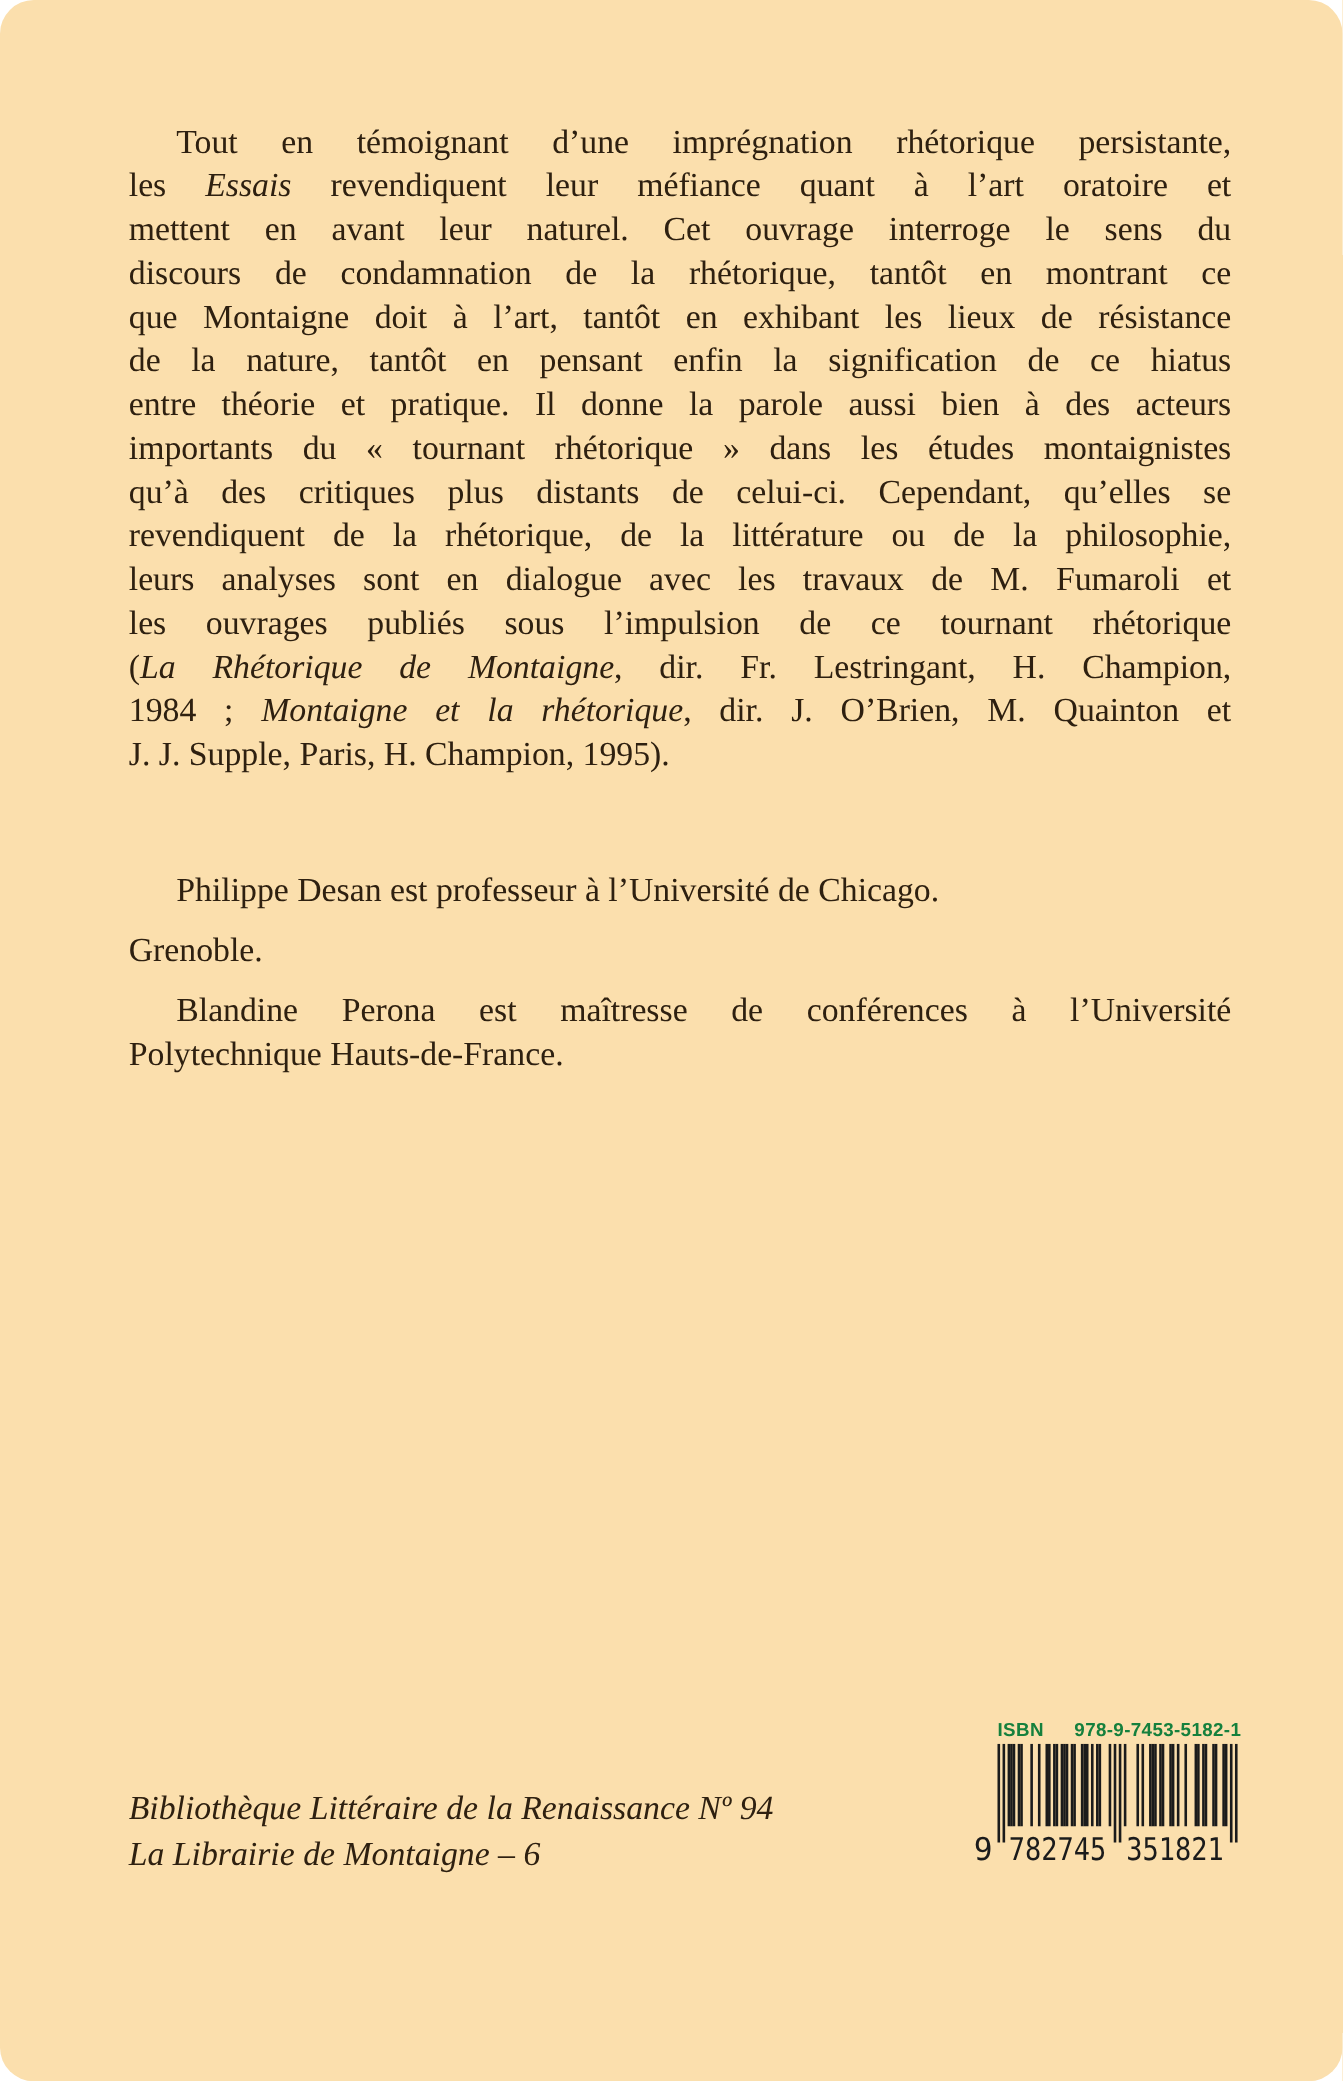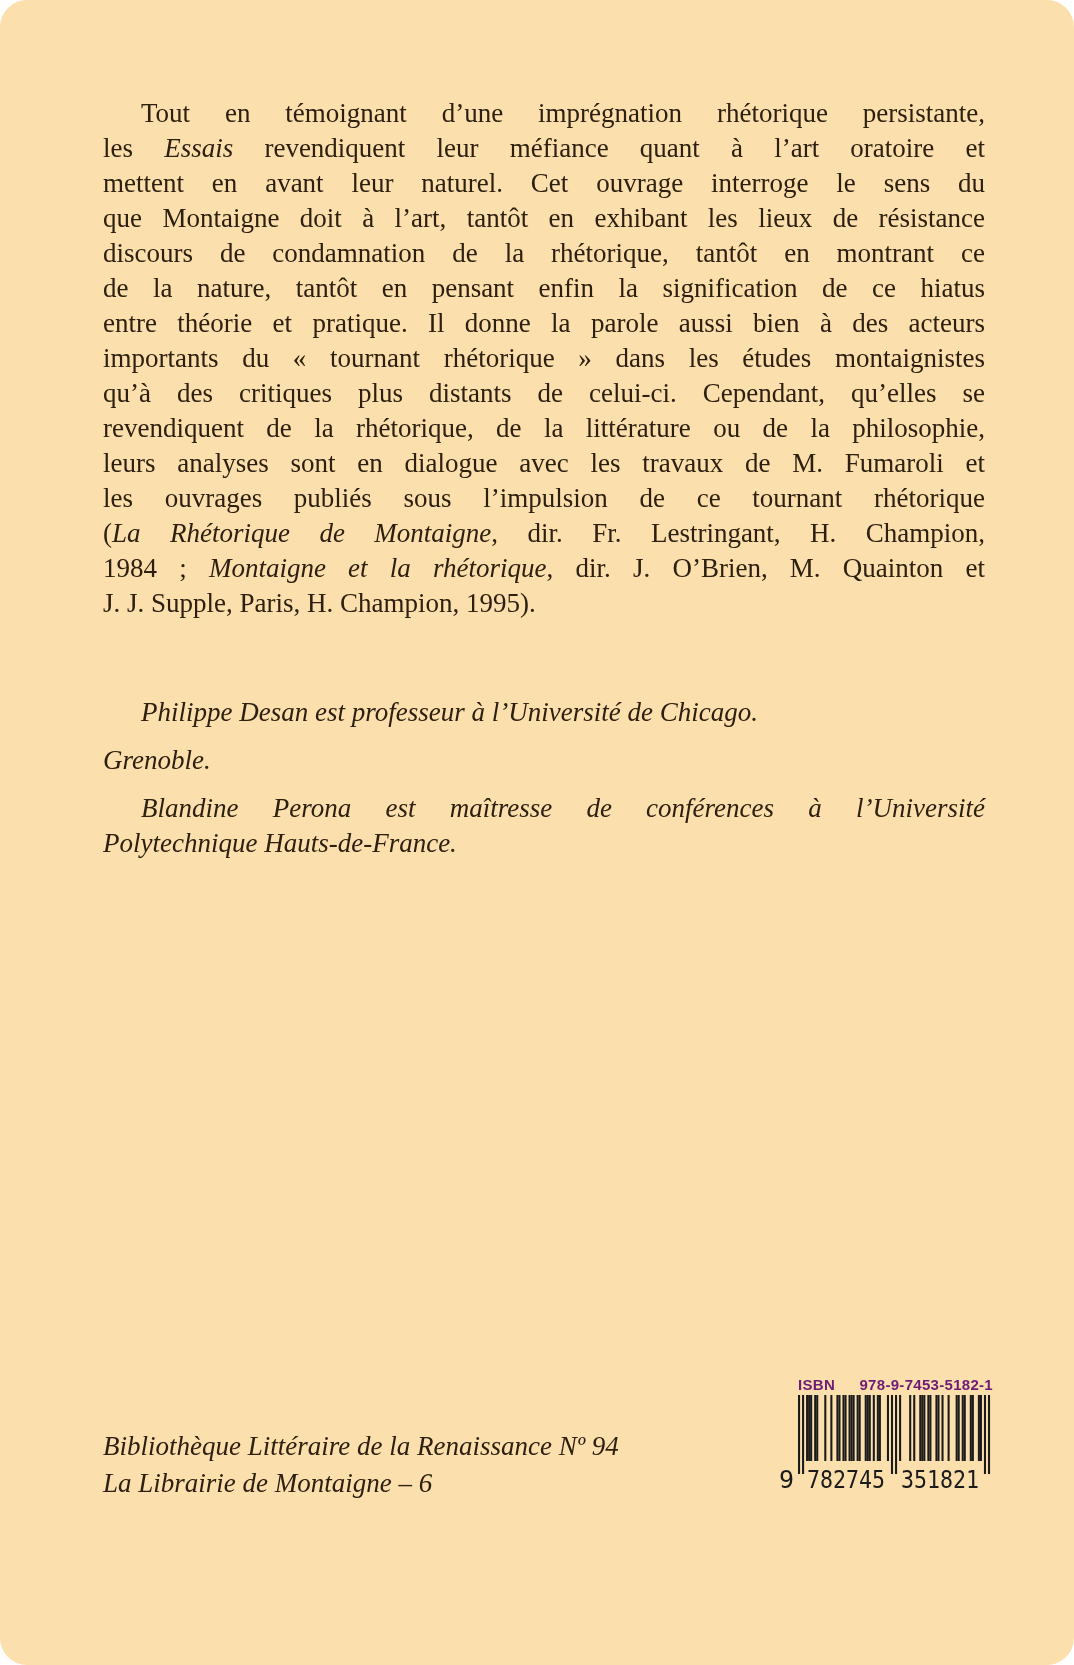--- a/index.html
+++ b/index.html
@@ -25,21 +25,20 @@
   .tline.just { text-align: justify; text-align-last: justify; }
   .tline.ind { text-indent: 38px; }
   .it { font-style: italic; }
   .bios {
     position: absolute;
     left: 103px;
     top: 695px;
     width: 882px;
     font-size: 27px;
     line-height: 35px;
-    font-style: italic;
   }
   .bio + .bio { margin-top: 13px; }
   .series {
     position: absolute;
     left: 103px;
     top: 1428px;
     width: 640px;
     font-size: 27px;
     line-height: 37px;
     font-style: italic;
@@ -51,37 +50,37 @@
     width: 216px;
   }
   .isbn-label {
     display: flex;
     justify-content: space-between;
     margin-left: 21px;
     font-family: "Liberation Sans", sans-serif;
     font-size: 15px;
     font-weight: 600;
     letter-spacing: 0.3px;
-    color: #701a75;
+    color: #15803d;
     height: 17px;
     align-items: flex-end;
   }
   svg.ean { display: block; margin-top: 2px; }
 </style>
 </head>
 <body>
 
 <div class="page">
 
   <div class="synopsis" id="synopsis">
       <div class="tline just ind"><span>Tout en témoignant d’une imprégnation rhétorique persistante,</span></div>
       <div class="tline just"><span>les </span><span class="it">Essais</span><span> revendiquent leur méfiance quant à l’art oratoire et</span></div>
       <div class="tline just"><span>mettent en avant leur naturel. Cet ouvrage interroge le sens du</span></div>
+      <div class="tline just"><span>discours de condamnation de la rhétorique, tantôt en montrant ce</span></div>
       <div class="tline just"><span>que Montaigne doit à l’art, tantôt en exhibant les lieux de résistance</span></div>
-      <div class="tline just"><span>discours de condamnation de la rhétorique, tantôt en montrant ce</span></div>
       <div class="tline just"><span>de la nature, tantôt en pensant enfin la signification de ce hiatus</span></div>
       <div class="tline just"><span>entre théorie et pratique. Il donne la parole aussi bien à des acteurs</span></div>
       <div class="tline just"><span>importants du « tournant rhétorique » dans les études montaignistes</span></div>
       <div class="tline just"><span>qu’à des critiques plus distants de celui-ci. Cependant, qu’elles se</span></div>
       <div class="tline just"><span>revendiquent de la rhétorique, de la littérature ou de la philosophie,</span></div>
       <div class="tline just"><span>leurs analyses sont en dialogue avec les travaux de M. Fumaroli et</span></div>
       <div class="tline just"><span>les ouvrages publiés sous l’impulsion de ce tournant rhétorique</span></div>
       <div class="tline just"><span>(</span><span class="it">La Rhétorique de Montaigne</span><span>, dir. Fr. Lestringant, H. Champion,</span></div>
       <div class="tline just"><span>1984 ; </span><span class="it">Montaigne et la rhétorique</span><span>, dir. J. O’Brien, M. Quainton et</span></div>
       <div class="tline"><span>J. J. Supple, Paris, H. Champion, 1995).</span></div>

